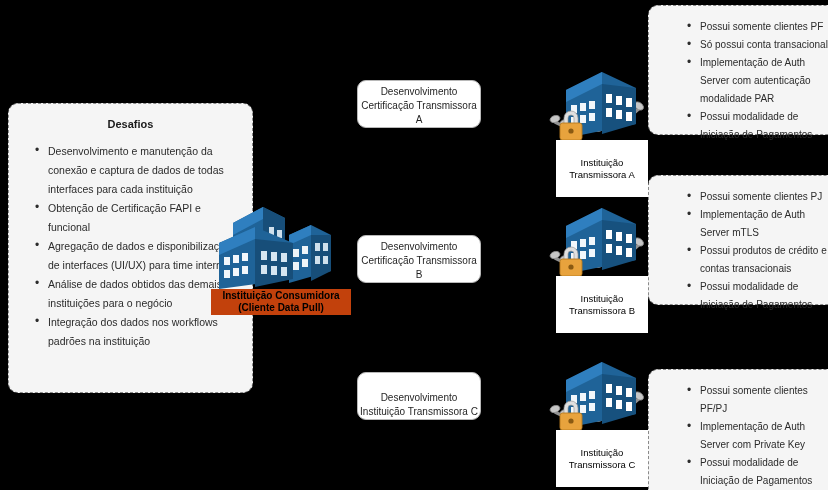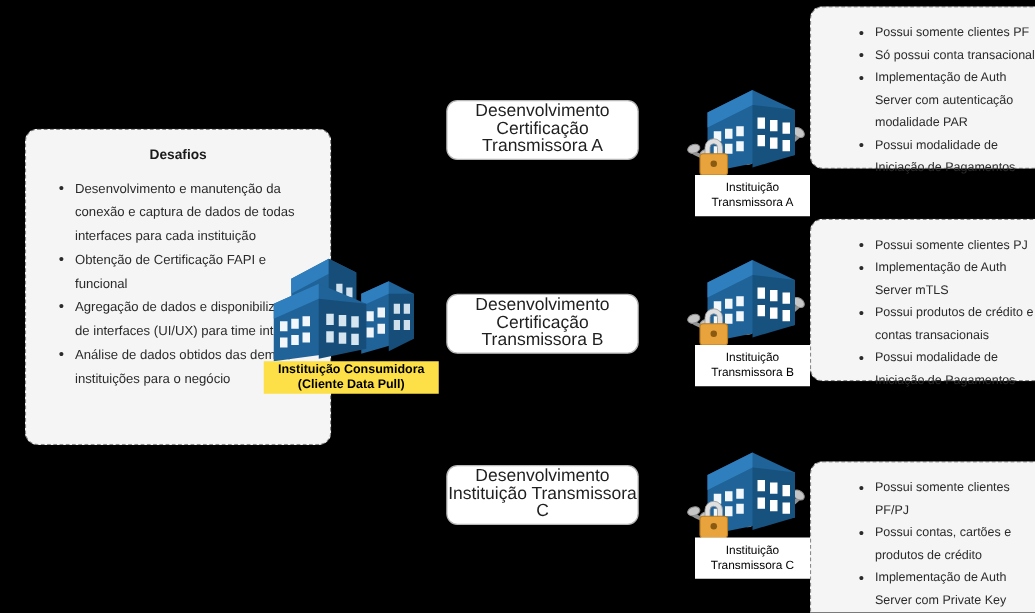--- a/index.html
+++ b/index.html
@@ -26,24 +26,24 @@
   
   .panel-dashed {
     position: absolute;
     background: #f5f5f5;
     border: 1px dashed #8a8a8a;
     border-radius: 10px;
     box-sizing: border-box;
   }
 
   #desafios-panel {
-    left: 20px;
+    left: 8px;
     top: 103px;
     width: 245px;
-    height: 253px;
+    height: 290px;
     padding: 0;
   }
 
   #desafios-title {
     text-align: center;
     font-size: 11px;
     font-weight: bold;
     color: #1a1a1a;
     margin-top: 14px;
   }
@@ -93,31 +93,31 @@
   }
   .right-list li {
     font-size: 10px;
     line-height: 18px;
   }
 
   
   .dev-box {
     position: absolute;
     left: 357px;
-    width: 154px;
+    width: 124px;
     height: 48px;
     background: #ffffff;
     border: 1px solid #b8b8b8;
     border-radius: 9px;
     box-sizing: border-box;
     display: flex;
-    align-items: flex-start;
+    align-items: flex-end;
     justify-content: center;
     text-align: center;
-    font-size: 14px;
+    font-size: 10px;
     line-height: 14px;
     color: #1f1f1f;
   }
   #dev-a { top: 80px; }
   #dev-b { top: 235px; }
   #dev-c { top: 372px; }
   .dev-box span { display: block; }
 
   
   #consumer-group {
@@ -125,21 +125,21 @@
     left: 215px;
     top: 193px;
     width: 130px;
     height: 125px;
   }
   #consumer-label {
     position: absolute;
     left: -4px;
     top: 96px;
     width: 140px;
-    background: #fde047;
+    background: #c2410c;
     text-align: center;
     font-size: 10px;
     font-weight: bold;
     line-height: 12px;
     color: #000000;
     padding: 1px 0;
   }
 
   
   .trans-group {
@@ -155,39 +155,40 @@
   .trans-label {
     position: absolute;
     left: 16px;
     top: 78px;
     width: 92px;
     background: #ffffff;
     text-align: center;
     font-size: 9.5px;
     line-height: 11.5px;
     color: #000000;
-    padding: 5px 2px;
+    padding: 17px 2px;
     box-sizing: border-box;
   }
   .trans-label span { display: block; }
 
   svg { display: block; }
 </style>
 </head>
 <body>
 
 <div id="stage">
 
   <div id="desafios-panel" class="panel-dashed">
     <div id="desafios-title">Desafios</div>
     <ul id="desafios-list" class="bullet-list">
       <li>Desenvolvimento e manutenção da conexão e captura de dados de todas interfaces para cada instituição</li>
       <li>Obtenção de Certificação FAPI e funcional</li>
       <li>Agregação de dados e disponibilização de interfaces (UI/UX) para time interno</li>
       <li>Análise de dados obtidos das demais instituições para o negócio</li>
+      <li>Integração dos dados nos workflows padrões na instituição</li>
     </ul>
   </div>
 
   <div id="consumer-group">
     <svg width="130" height="100" viewBox="0 0 130 100">
 
       <polygon points="18,30 48,14 70,25 70,72 18,90" fill="#1f6398"></polygon>
       <polygon points="18,30 48,14 48,26 18,42" fill="#2f7fbf"></polygon>
       <polygon points="48,14 70,25 70,72 48,84" fill="#174e79"></polygon>
       <g fill="#eef4f8">
@@ -421,19 +422,18 @@
       <li>Possui somente clientes PJ</li>
       <li>Implementação de Auth Server mTLS</li>
       <li>Possui produtos de crédito e contas transacionais</li>
       <li>Possui modalidade de Iniciação de Pagamentos</li>
     </ul>
   </div>
 
   <div id="panel-c" class="panel-dashed right-panel">
     <ul class="bullet-list right-list">
       <li>Possui somente clientes PF/PJ</li>
-      <li>Possui contas, cartões e produtos de crédito</li>
       <li>Implementação de Auth Server com Private Key</li>
       <li>Possui modalidade de Iniciação de Pagamentos</li>
     </ul>
   </div>
 
 </div>
 
 </body></html>

